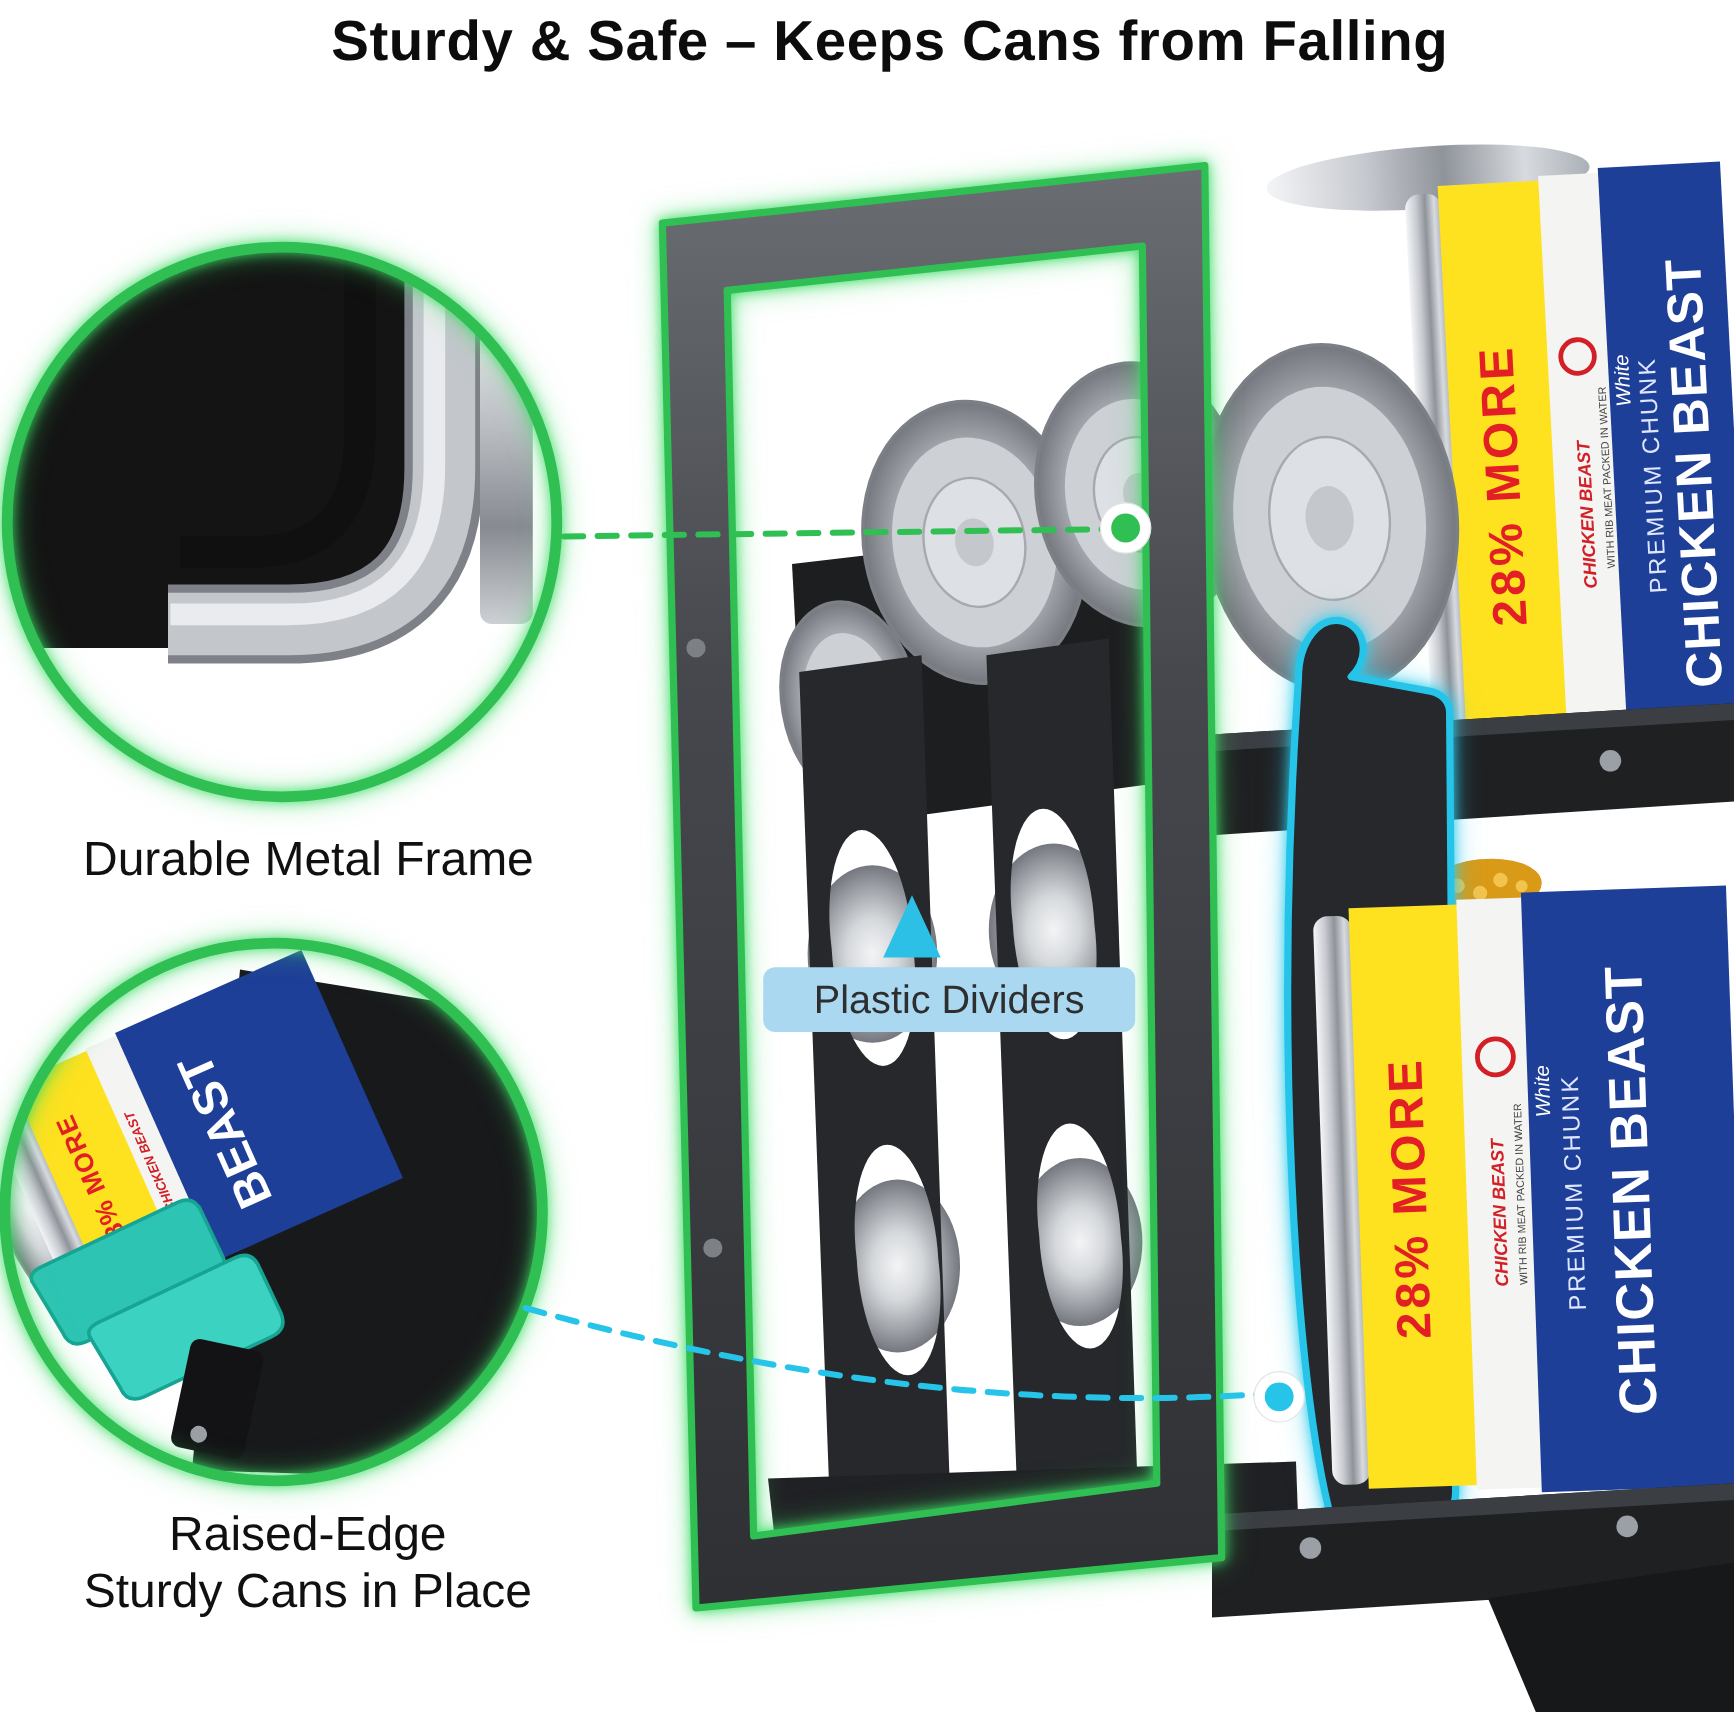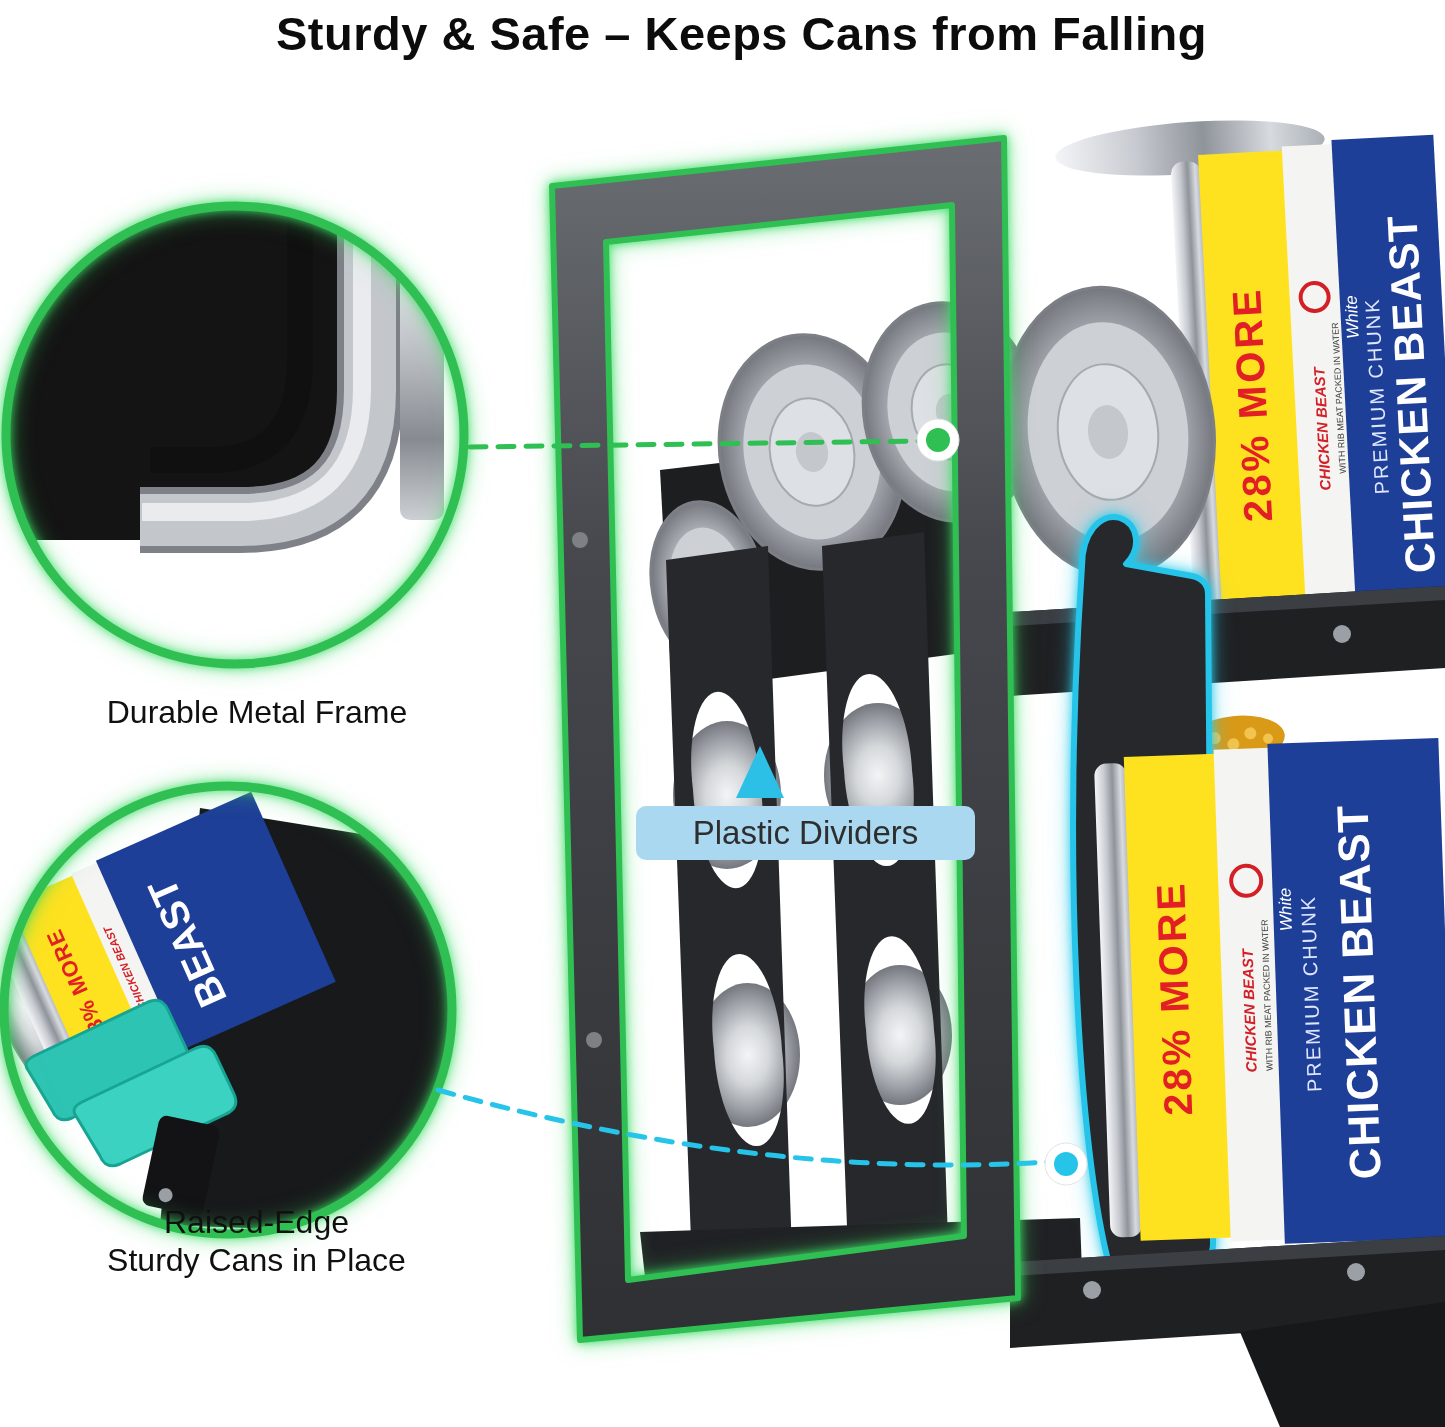--- a/index.html
+++ b/index.html
@@ -1,22 +1,22 @@
 <!DOCTYPE html>
 <html><head>
 <meta charset="utf-8">
 <style>
   html,body{margin:0;padding:0;background:#fff;font-family:"Liberation Sans",sans-serif;}
   .page{position:relative;width:1445px;height:1427px;overflow:hidden;background:#fff;}
   .abs{position:absolute;margin-left:19px;}
   .title{top:6px;left:0;width:100%;text-align:center;font-size:47px;font-weight:700;color:#0c0c0c;letter-spacing:.5px;}
-  .caption{font-size:32px;color:#101010;text-align:center;}
+  .caption{font-size:40px;color:#101010;text-align:center;}
   #cap-metal{left:8px;top:694px;width:460px;}
-  #cap-raised{left:0;top:1204px;width:475px;line-height:1.18;}
-  .pill{left:617px;top:806px;width:339px;height:54px;background:#a9d8f0;border-radius:10px;
+  #cap-raised{left:0;top:1256px;width:475px;line-height:1.18;}
+  .pill{left:617px;top:806px;width:310px;height:54px;background:#a9d8f0;border-radius:10px;
         display:flex;align-items:center;justify-content:center;font-size:33px;color:#2e2e2e;z-index:3;}
   #scene{position:absolute;left:0;top:0;z-index:1;}
   .glow-green{filter:drop-shadow(0 0 5px rgba(60,220,100,.9)) drop-shadow(0 0 10px rgba(60,220,100,.5));}
   .glow-cyan{filter:drop-shadow(0 0 5px rgba(46,204,235,.9)) drop-shadow(0 0 10px rgba(46,204,235,.5));}
   .overlay-text{z-index:2;}
 </style>
 </head>
 <body>
 
 <div class="page">

